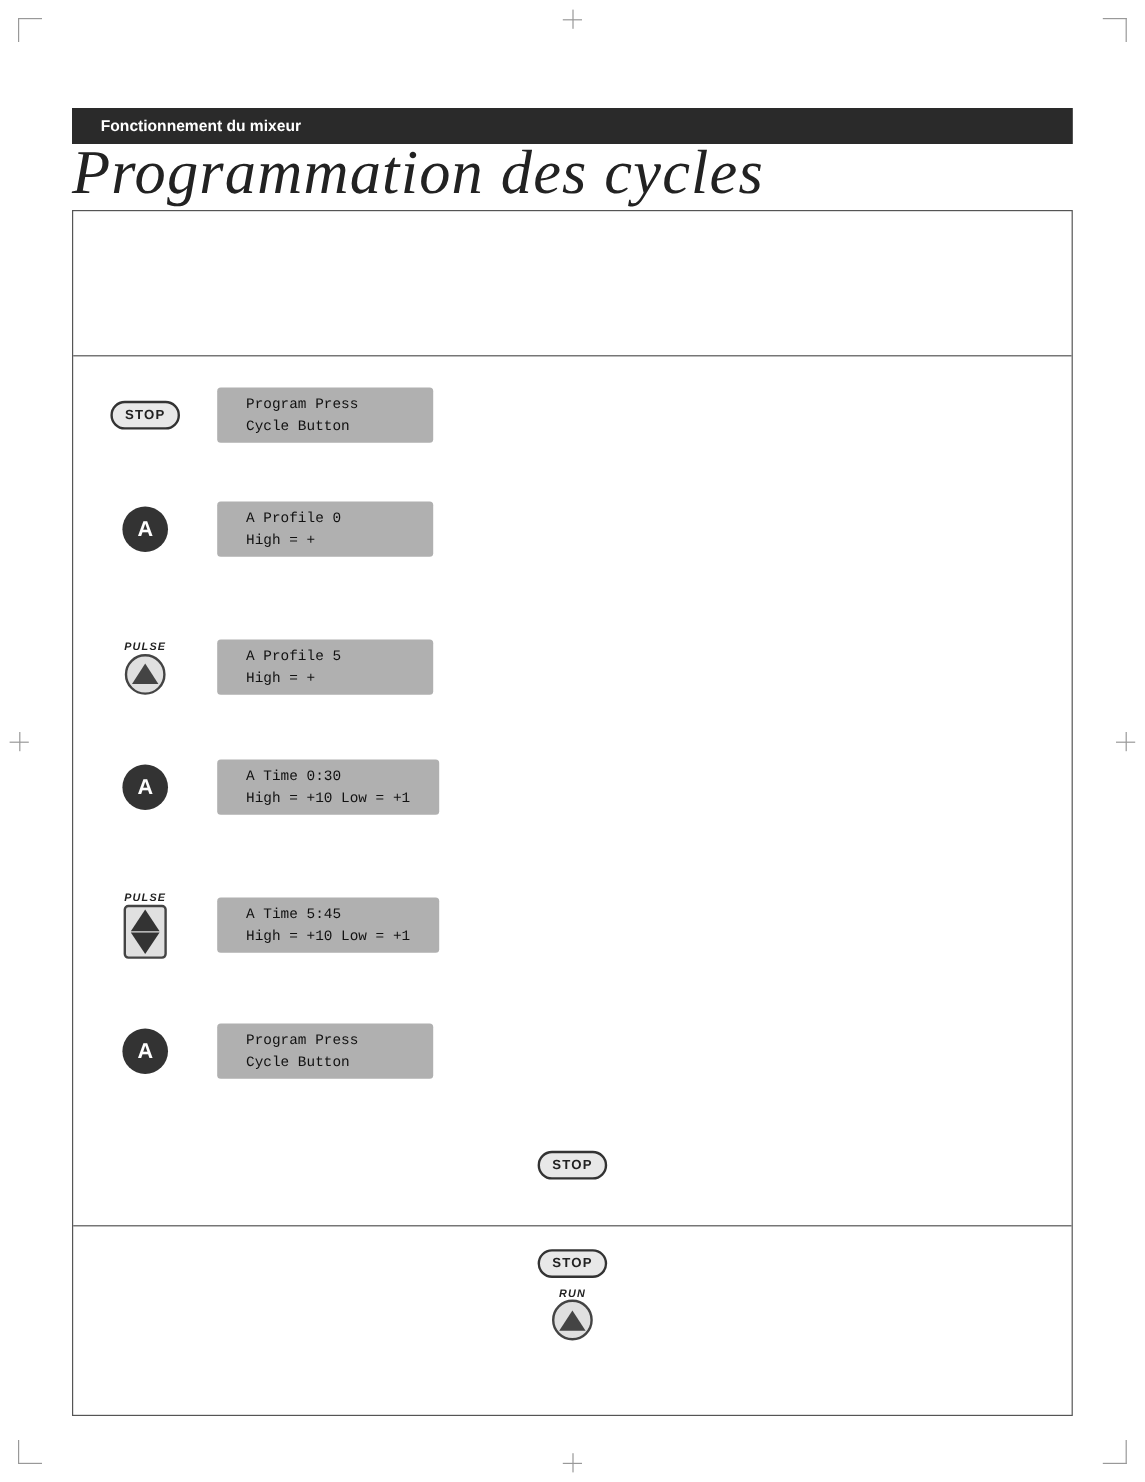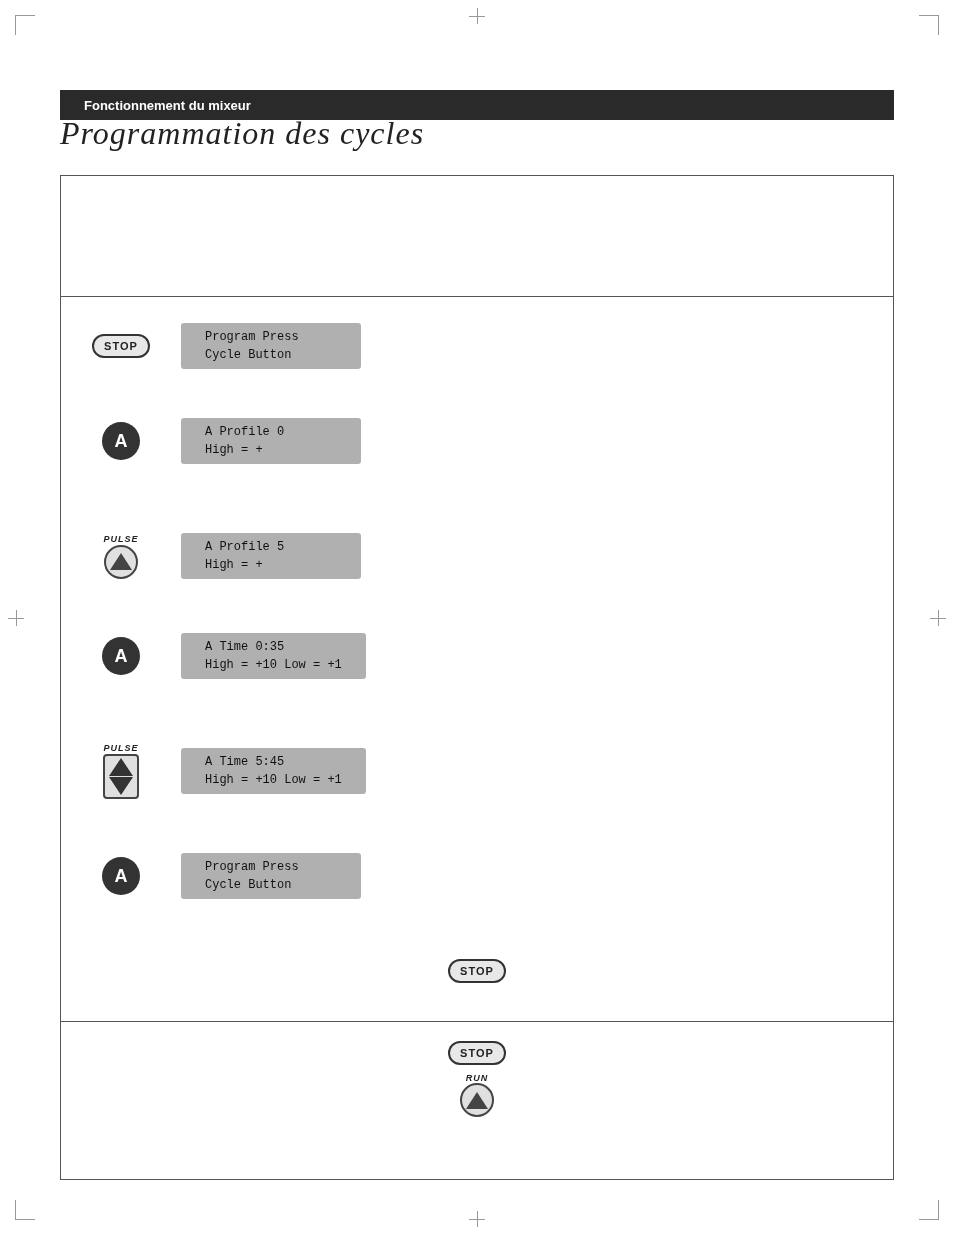--- a/index.html
+++ b/index.html
@@ -69,21 +69,21 @@
       font-size: 13px;
       font-family: Arial, sans-serif;
       margin-left: 12px;
     }
 
     
     .page-title {
       position: absolute;
       top: 115px;
       left: 60px;
-      font-size: 32px;
+      font-size: 52px;
       font-family: 'Times New Roman', serif;
       font-style: italic;
       color: #222;
       letter-spacing: 1px;
     }
 
     
     .main-box {
       position: absolute;
       top: 175px;
@@ -301,21 +301,21 @@
     </div>
   </div>
 
   <div class="step-row" style="top: 440px; height: 80px;">
     <div class="step-icon">
       <div class="btn-a">
         <span>A</span>
       </div>
     </div>
     <div class="step-display">
-      <div>A  Time 0:35</div>
+      <div>A  Time 0:30</div>
       <div>High = +10  Low = +1</div>
     </div>
   </div>
 
   <div class="step-row" style="top: 555px; height: 80px;">
     <div class="step-icon">
       <div class="btn-pulse-up">
         <span class="pulse-label">PULSE</span>
         <div class="pulse-box">
           <div class="triangle-up"></div>

